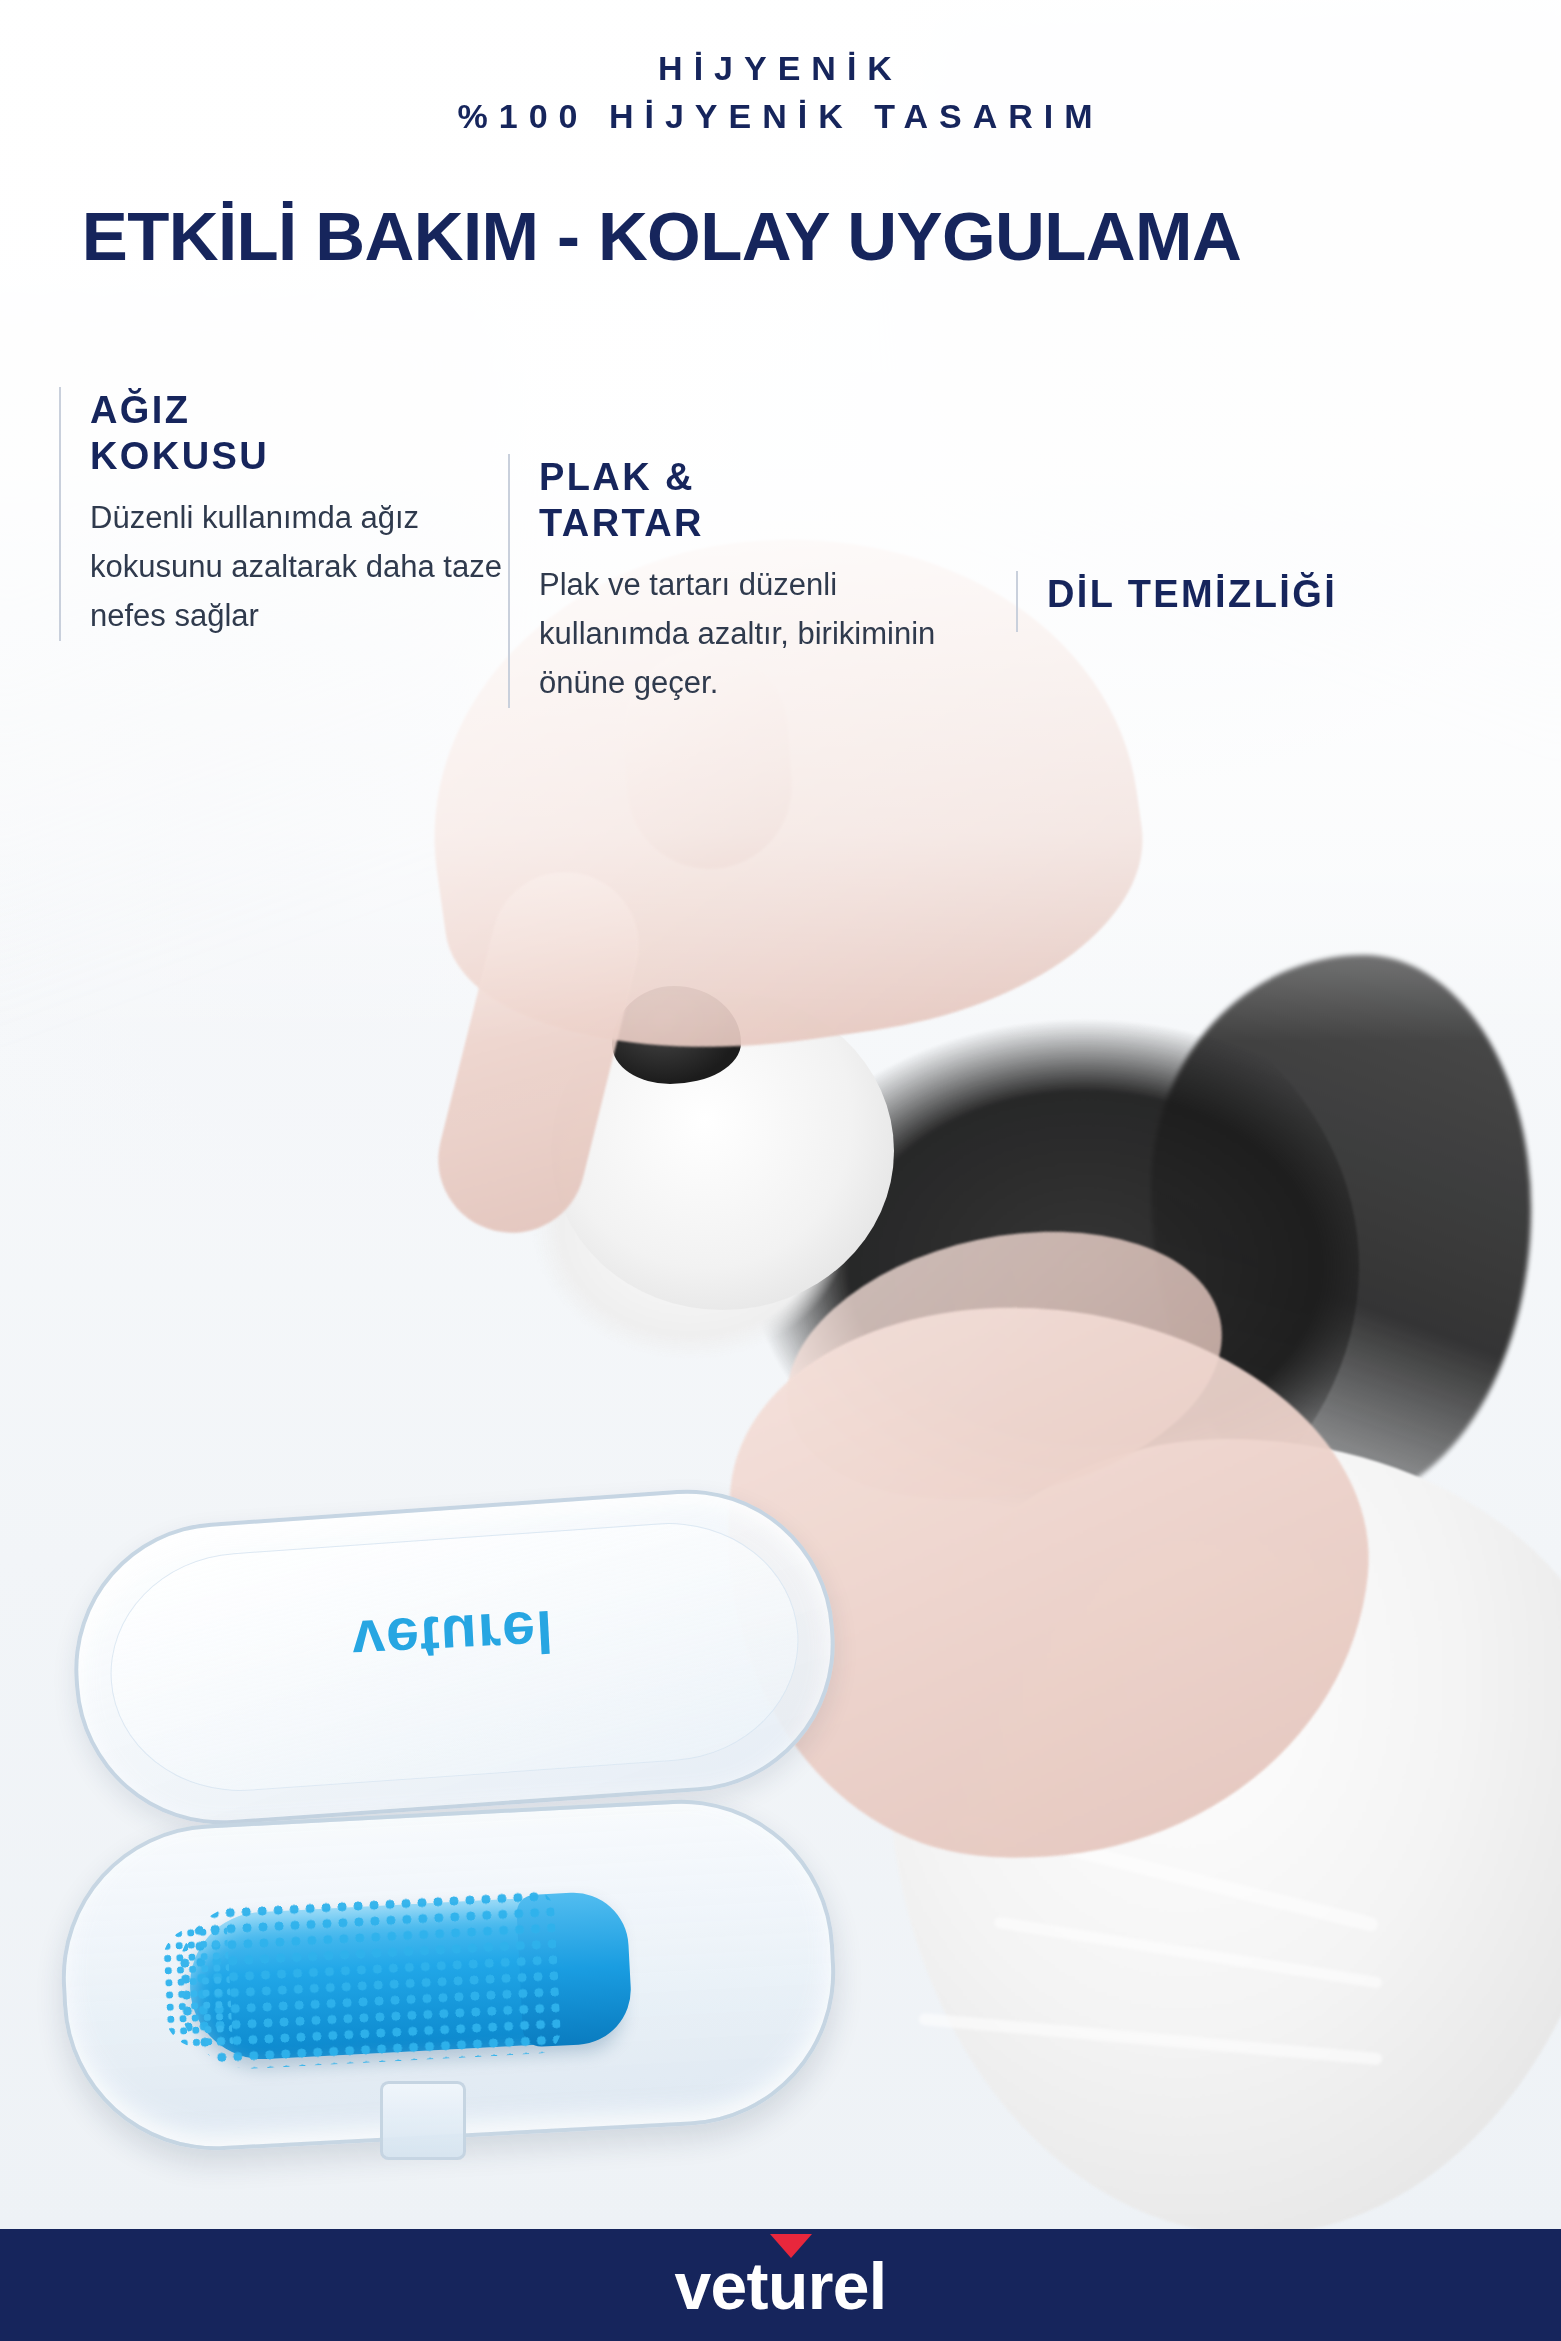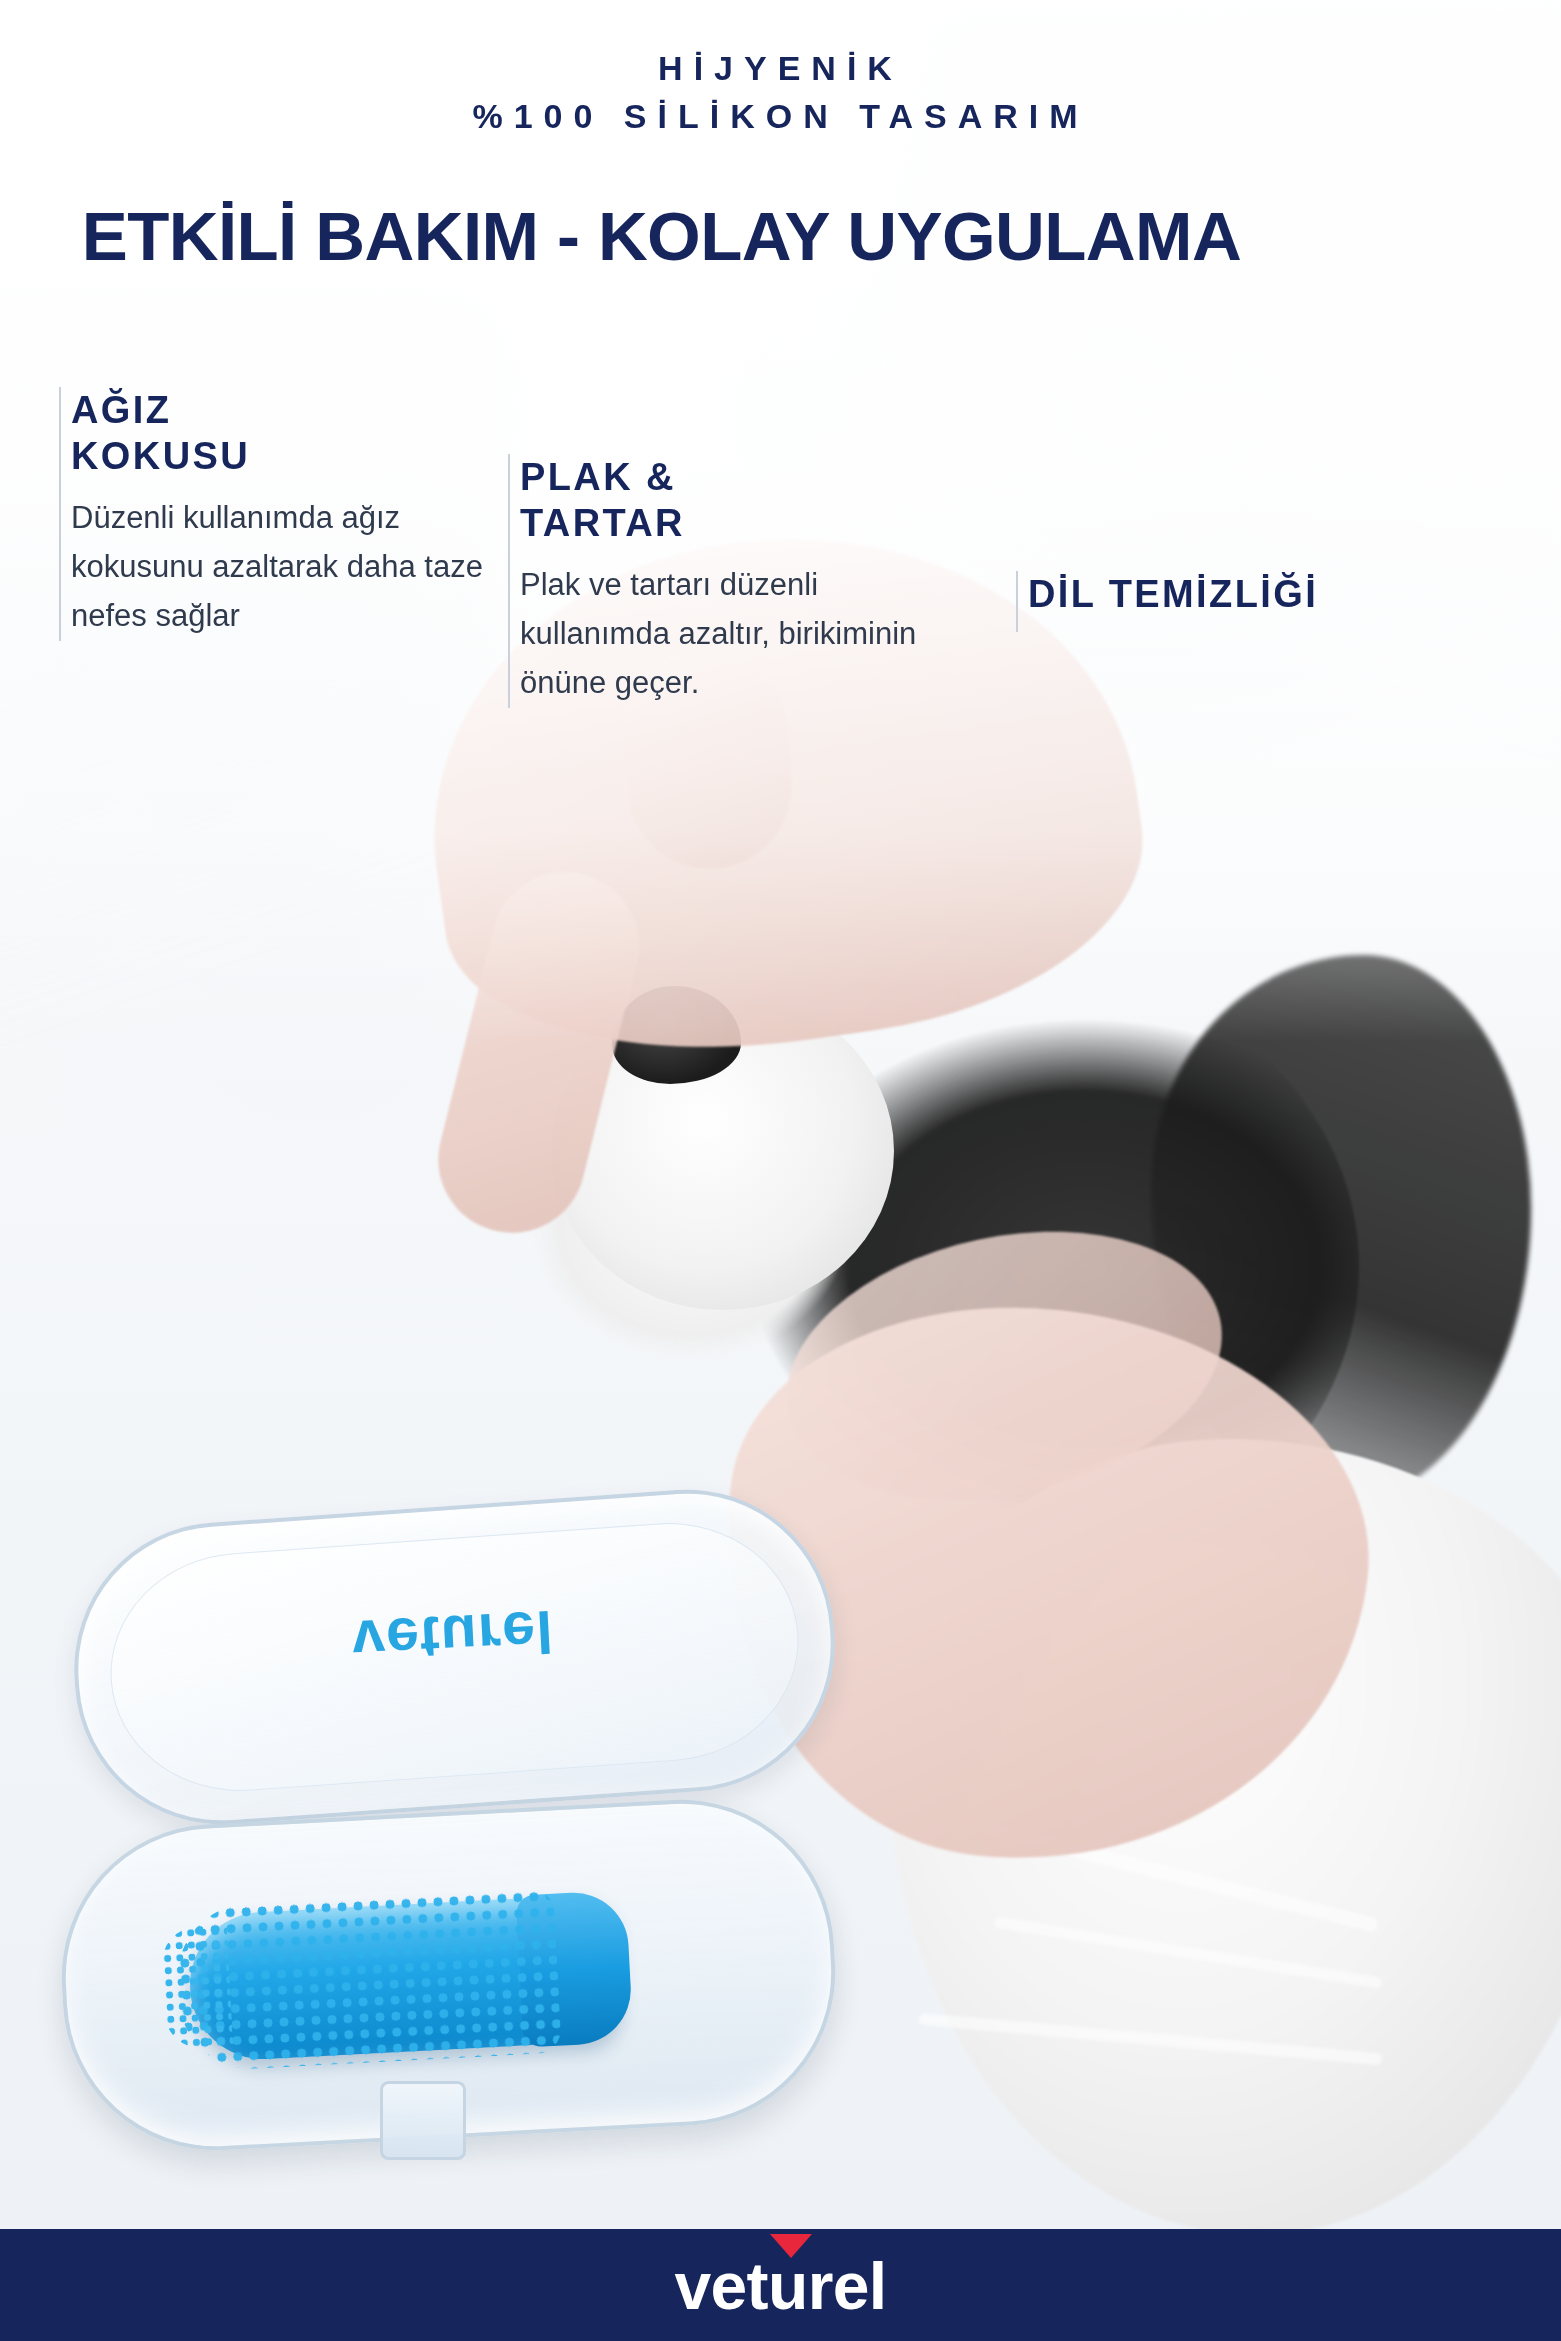--- a/index.html
+++ b/index.html
@@ -174,21 +174,21 @@
     text-align: center;
     color: #16255c;
     font-size: 69px;
     font-weight: 800;
     letter-spacing: -0.6px;
   }
 
   
   .feature {
     position: absolute;
-    padding-left: 10px;
+    padding-left: 29px;
     border-left: 2.4px solid #c9d0dc;
   }
   .feature .f-title {
     color: #16255c;
     font-size: 38px;
     font-weight: 800;
     letter-spacing: 2.4px;
     line-height: 1.22;
     margin: 0 0 14.7px 0;
     white-space: pre-line;
@@ -344,21 +344,21 @@
     <div class="hand finger-b"></div>
     <div class="hand finger-a"></div>
     <div class="hand hand-bottom2"></div>
     <div class="hand hand-bottom"></div>
 
     <div class="top-fade"></div>
   </div>
 
   <div class="eyebrow">
     <span>HİJYENİK</span>
-    <span>%100 SİLİKON TASARIM</span>
+    <span>%100 HİJYENİK TASARIM</span>
   </div>
   <div class="headline">ETKİLİ BAKIM - KOLAY UYGULAMA</div>
 
   <div class="feature feature-1">
     <p class="f-title">AĞIZ
 KOKUSU</p>
     <p class="f-body">Düzenli kullanımda ağız kokusunu azaltarak daha taze nefes sağlar</p>
   </div>
 
   <div class="feature feature-2">

